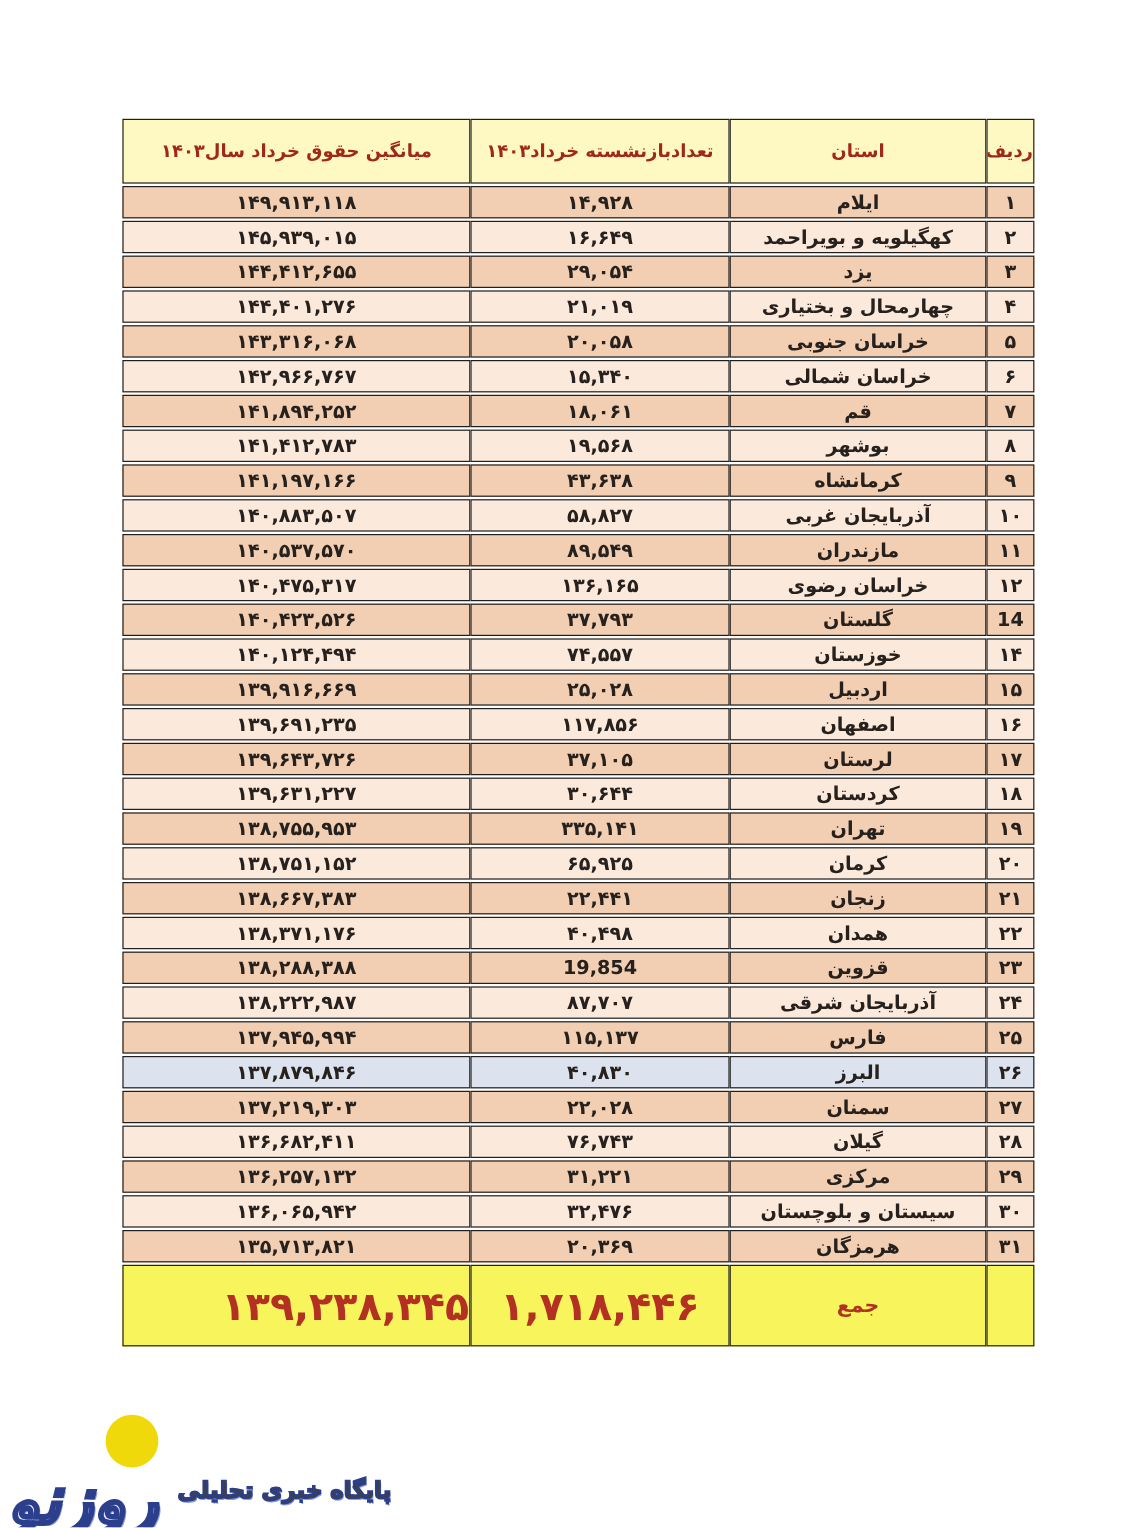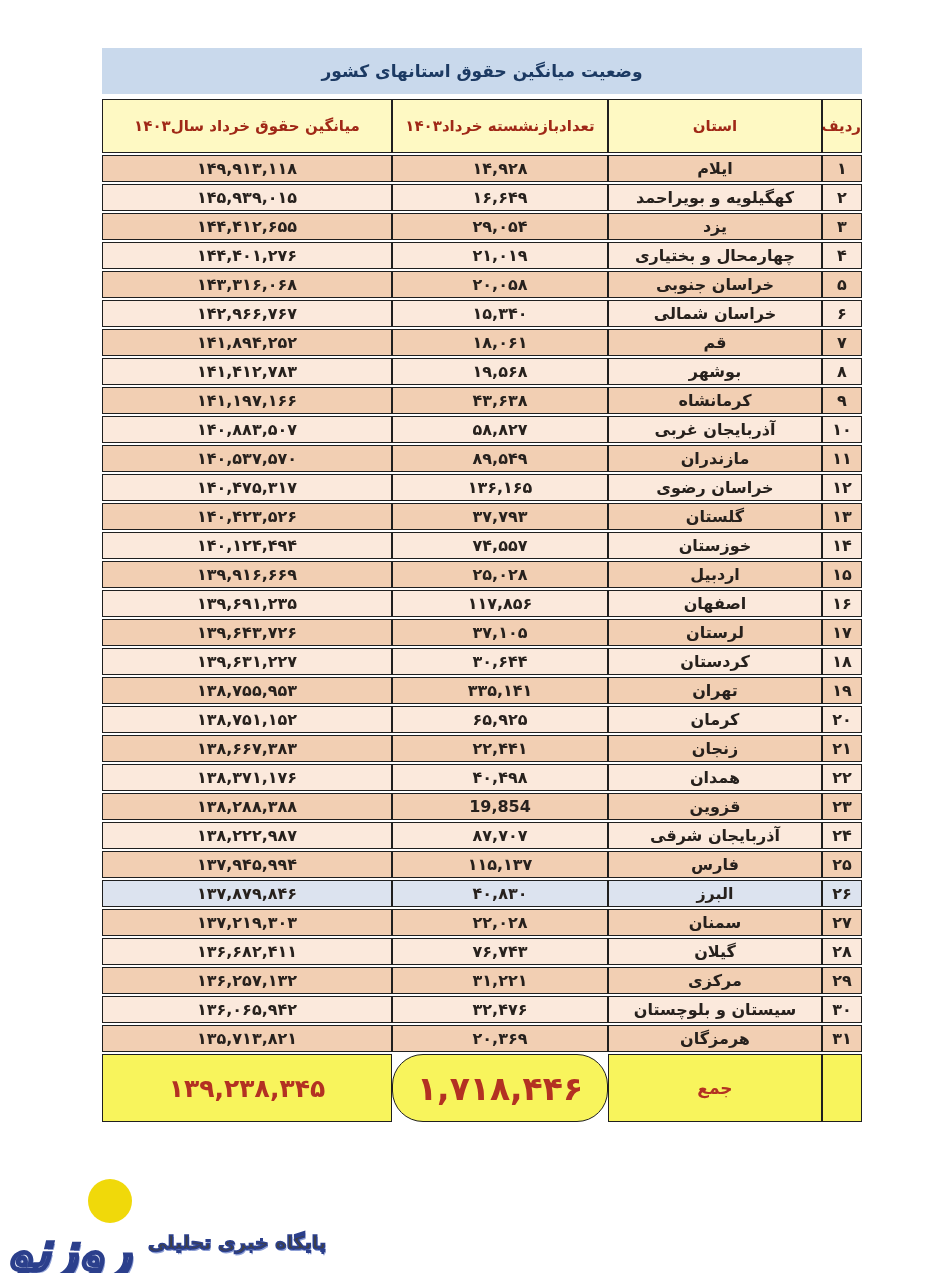--- a/index.html
+++ b/index.html
@@ -61,22 +61,22 @@
   tbody tr:nth-child(even) td { background:#fbe9dc; }
   tbody td.c-count { background:#f8f45c; }
   tbody tr.hl td, tbody tr.hl td.c-count { background:#dce3ef;margin-left:32px; }
 
   tfoot td {
     height:68px;
     background:#f8f45c;
     color:#b33122;
   }
   tfoot td.t-label  { font-size:17px;margin-top:16px; }
-  tfoot td.t-count  { font-size:33px;border-radius:31px; }
-  tfoot td.t-salary { font-size:25px; letter-spacing:1px; }
+  tfoot td.t-count  { font-size:33px; }
+  tfoot td.t-salary { font-size:33px; letter-spacing:1px;text-align:right; }
 
   .logo {
     position:absolute;
     left:0; bottom:0;
     width:330px; height:80px;
     direction:rtl;
   }
   .logo .wordmark {
     position:absolute;
     left:6px; bottom:-6px;
@@ -105,21 +105,20 @@
     text-shadow:1px 2px 0 #8fa0d6;
     white-space:nowrap;
     z-index:1;
   }
 </style>
 </head>
 <body>
 
 <div class="page">
 
-  <div class="title-bar">وضعیت میانگین حقوق استانهای کشور</div>
 
   <table class="salary-table">
     <colgroup>
       <col class="w-no">
       <col class="w-prov">
       <col class="w-count">
       <col class="w-salary">
     </colgroup>
     <thead>
       <tr>
@@ -196,21 +195,21 @@
       <td class="c-count">۸۹,۵۴۹</td>
       <td class="c-salary">۱۴۰,۵۳۷,۵۷۰</td>
     </tr>
         <tr>
       <td class="c-no">۱۲</td>
       <td class="c-prov">خراسان رضوی</td>
       <td class="c-count">۱۳۶,۱۶۵</td>
       <td class="c-salary">۱۴۰,۴۷۵,۳۱۷</td>
     </tr>
         <tr>
-      <td class="c-no">۱۳</td>
+      <td class="c-no">14</td>
       <td class="c-prov">گلستان</td>
       <td class="c-count">۳۷,۷۹۳</td>
       <td class="c-salary">۱۴۰,۴۲۳,۵۲۶</td>
     </tr>
         <tr>
       <td class="c-no">۱۴</td>
       <td class="c-prov">خوزستان</td>
       <td class="c-count">۷۴,۵۵۷</td>
       <td class="c-salary">۱۴۰,۱۲۴,۴۹۴</td>
     </tr>

